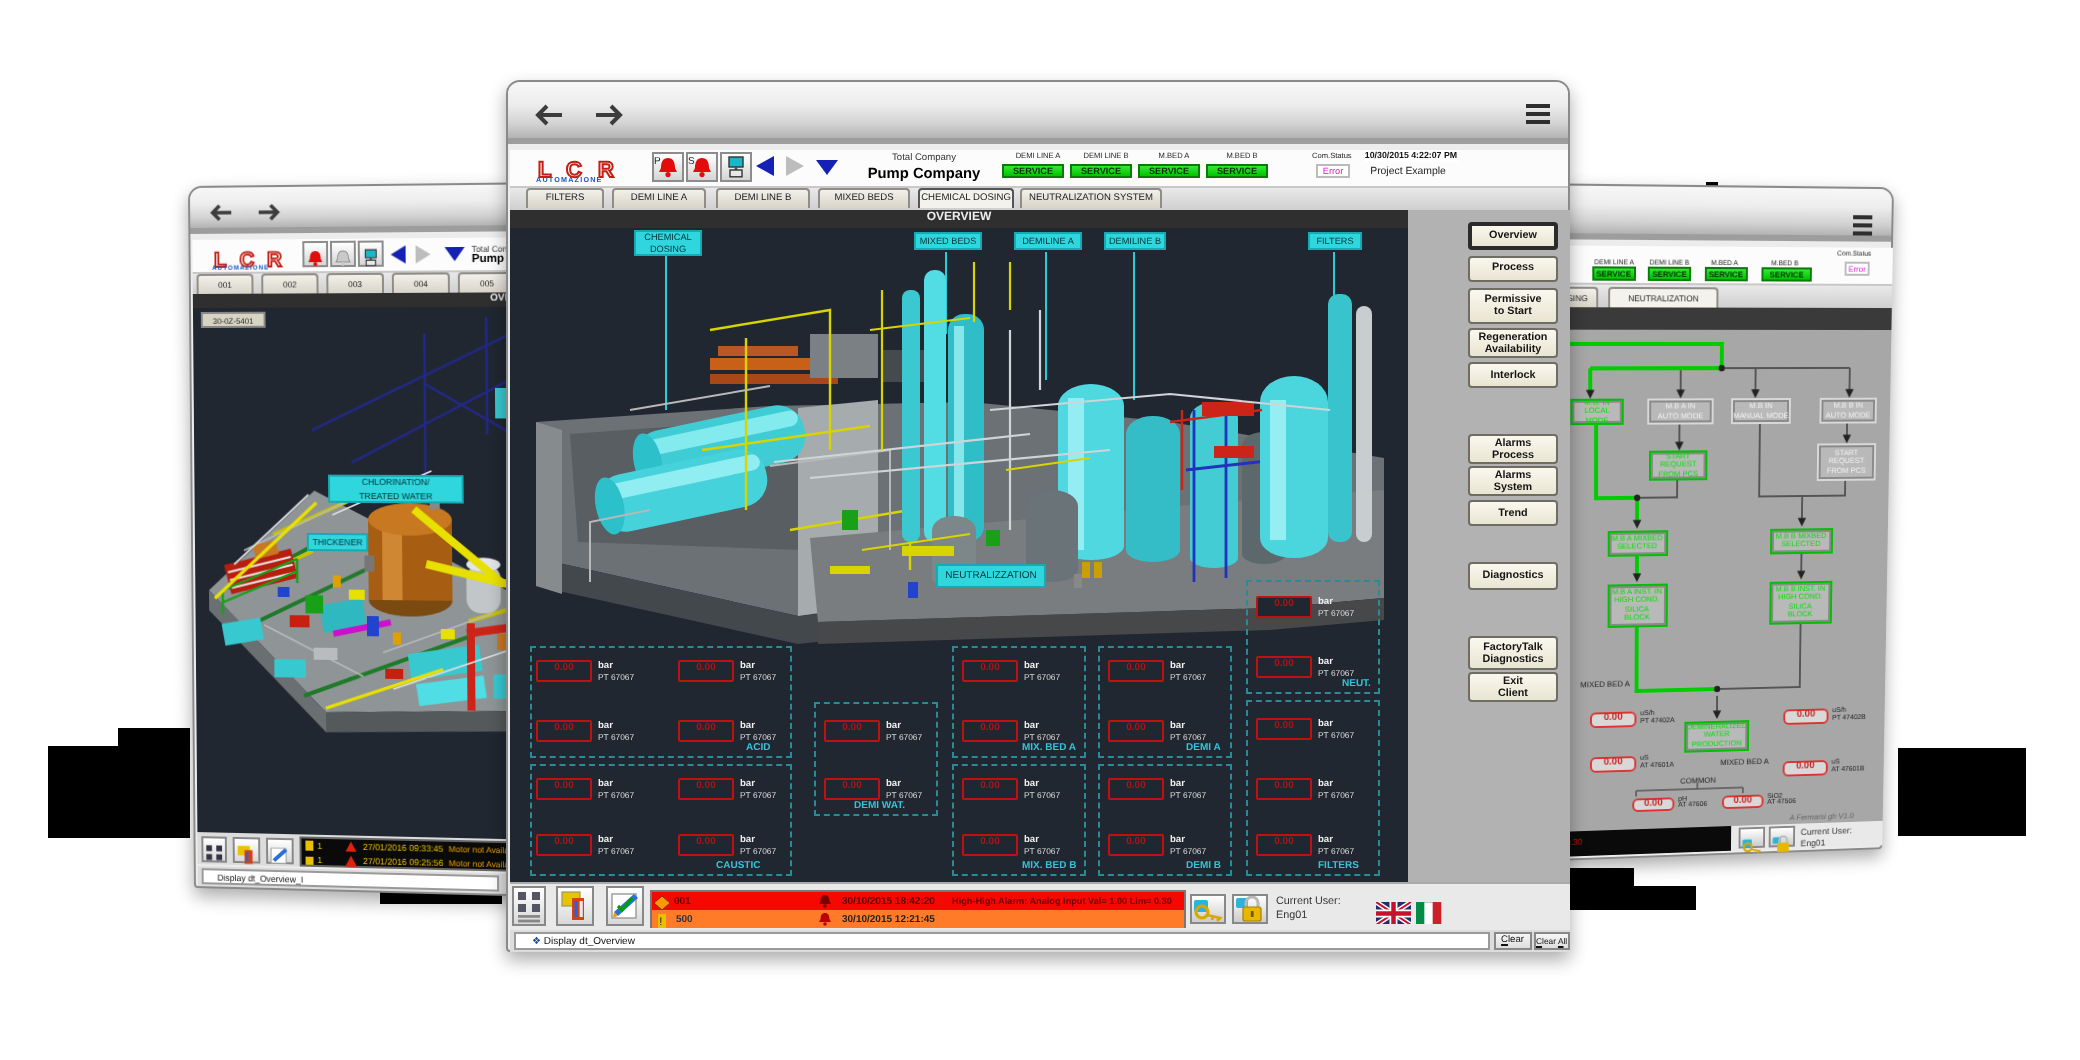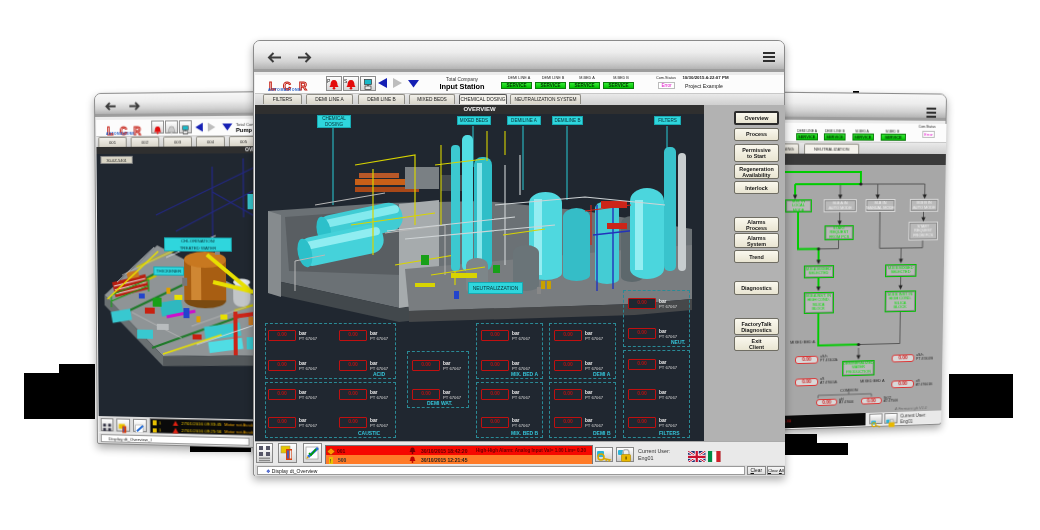--- a/index.html
+++ b/index.html
@@ -423,21 +423,21 @@
 
     <svg class="abs" style="left:122px; top:36px;" width="46" height="12" viewBox="0 0 46 12">
       <path d="M11 1 L2 6 L11 11 Z" fill="#1520b4"></path>
       <path d="M17 1 L26 6 L17 11 Z" fill="#bdbdbd"></path>
     </svg>
     <svg class="abs" style="left:153px; top:37.5px;" width="13" height="9" viewBox="0 0 13 9">
       <path d="M1 1 L12 1 L6.5 8.5 Z" fill="#1520b4"></path>
     </svg>
 
     <div class="abs" style="left:175px; top:36px; width:66px; text-align:center; font-size:4.8px; color:#333;">Total Company</div>
-    <div class="abs" style="left:175px; top:41px; width:66px; text-align:center; font-size:7.4px; font-weight:bold; color:#000;">Input Station</div>
+    <div class="abs" style="left:175px; top:41px; width:66px; text-align:center; font-size:7.4px; font-weight:bold; color:#000;">Pump Company</div>
 
     <div class="svclab" style="left:247px; top:34.5px; width:36px; font-size:3.8px;">DEMI LINE A</div>
     <div class="svc" style="left:247px; top:40.5px; width:31px; height:7.5px; font-size:4.6px; line-height:6px;">SERVICE</div>
     <div class="svclab" style="left:281px; top:34.5px; width:36px; font-size:3.8px;">DEMI LINE B</div>
     <div class="svc" style="left:281px; top:40.5px; width:31px; height:7.5px; font-size:4.6px; line-height:6px;">SERVICE</div>
     <div class="svclab" style="left:315px; top:34.5px; width:36px; font-size:3.8px;">M.BED A</div>
     <div class="svc" style="left:315px; top:40.5px; width:31px; height:7.5px; font-size:4.6px; line-height:6px;">SERVICE</div>
     <div class="svclab" style="left:349px; top:34.5px; width:36px; font-size:3.8px;">M.BED B</div>
     <div class="svc" style="left:349px; top:40.5px; width:31px; height:7.5px; font-size:4.6px; line-height:6px;">SERVICE</div>
 

